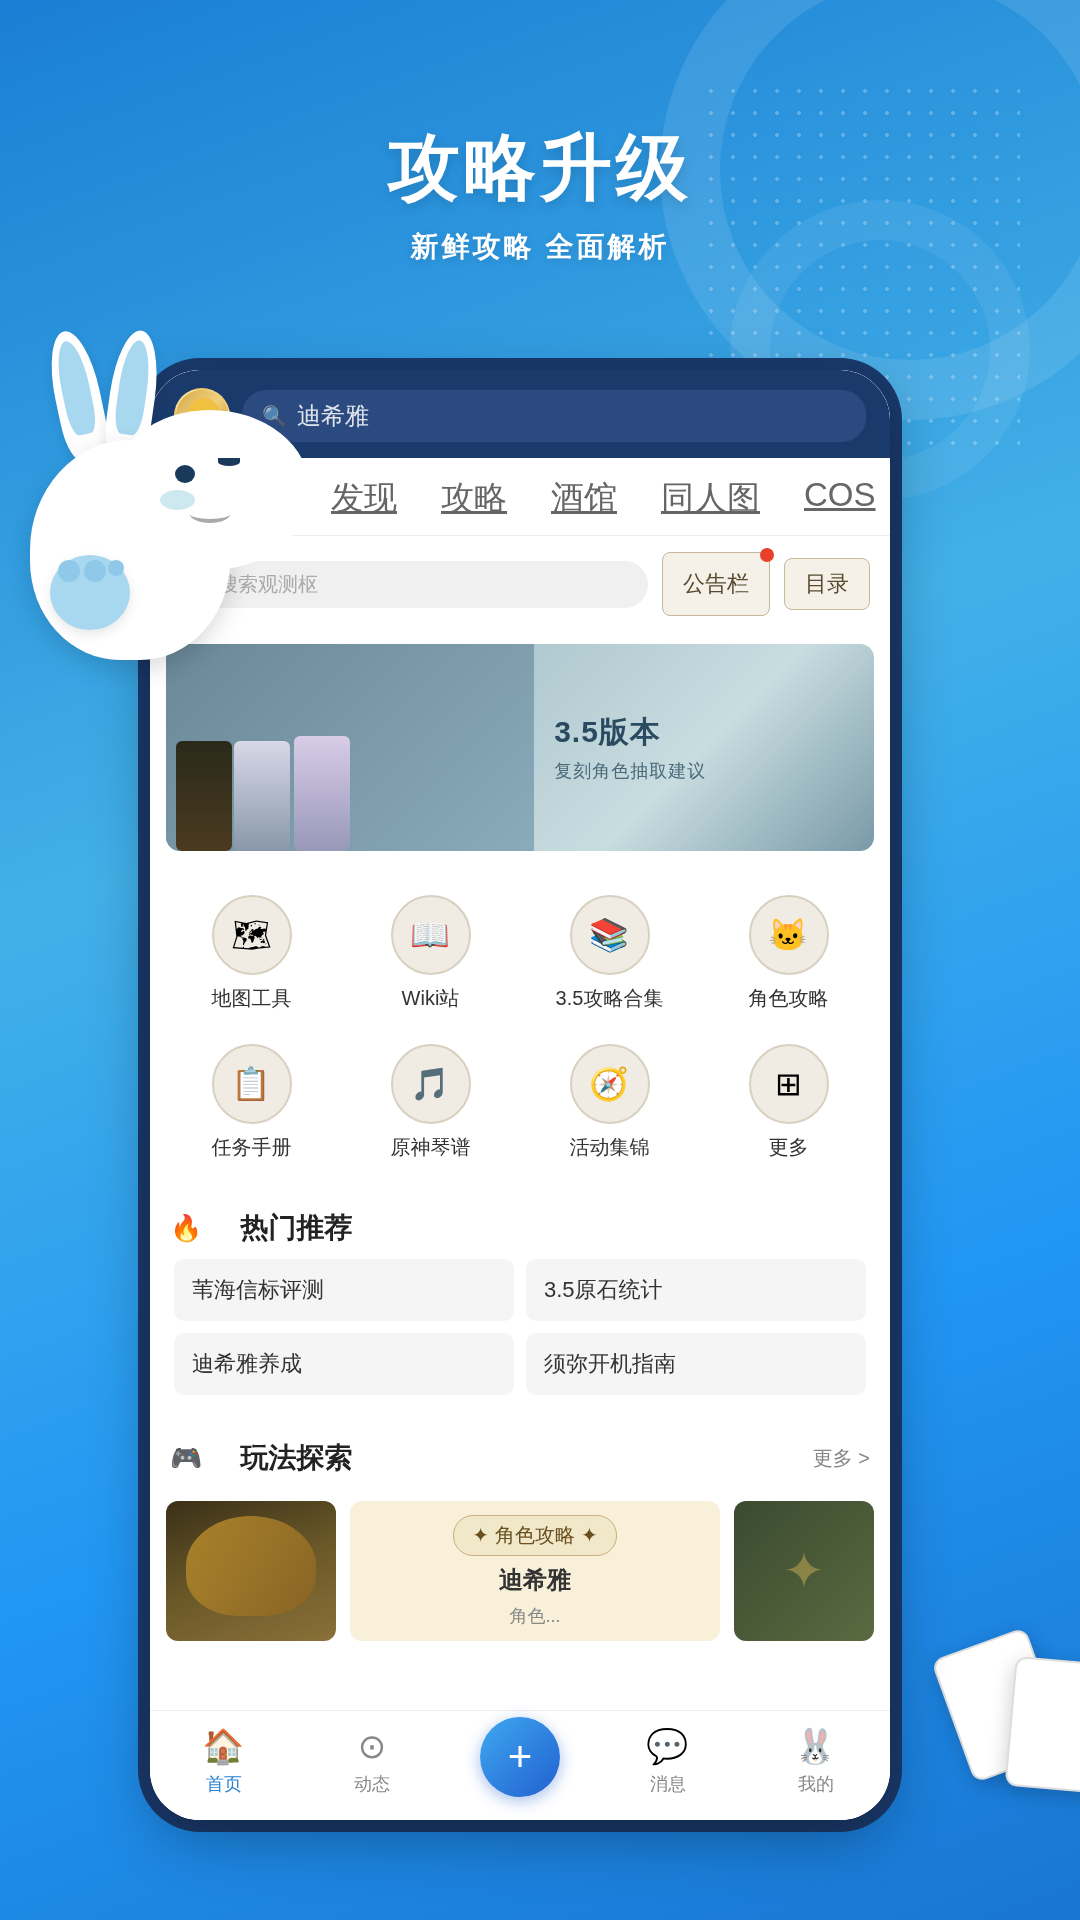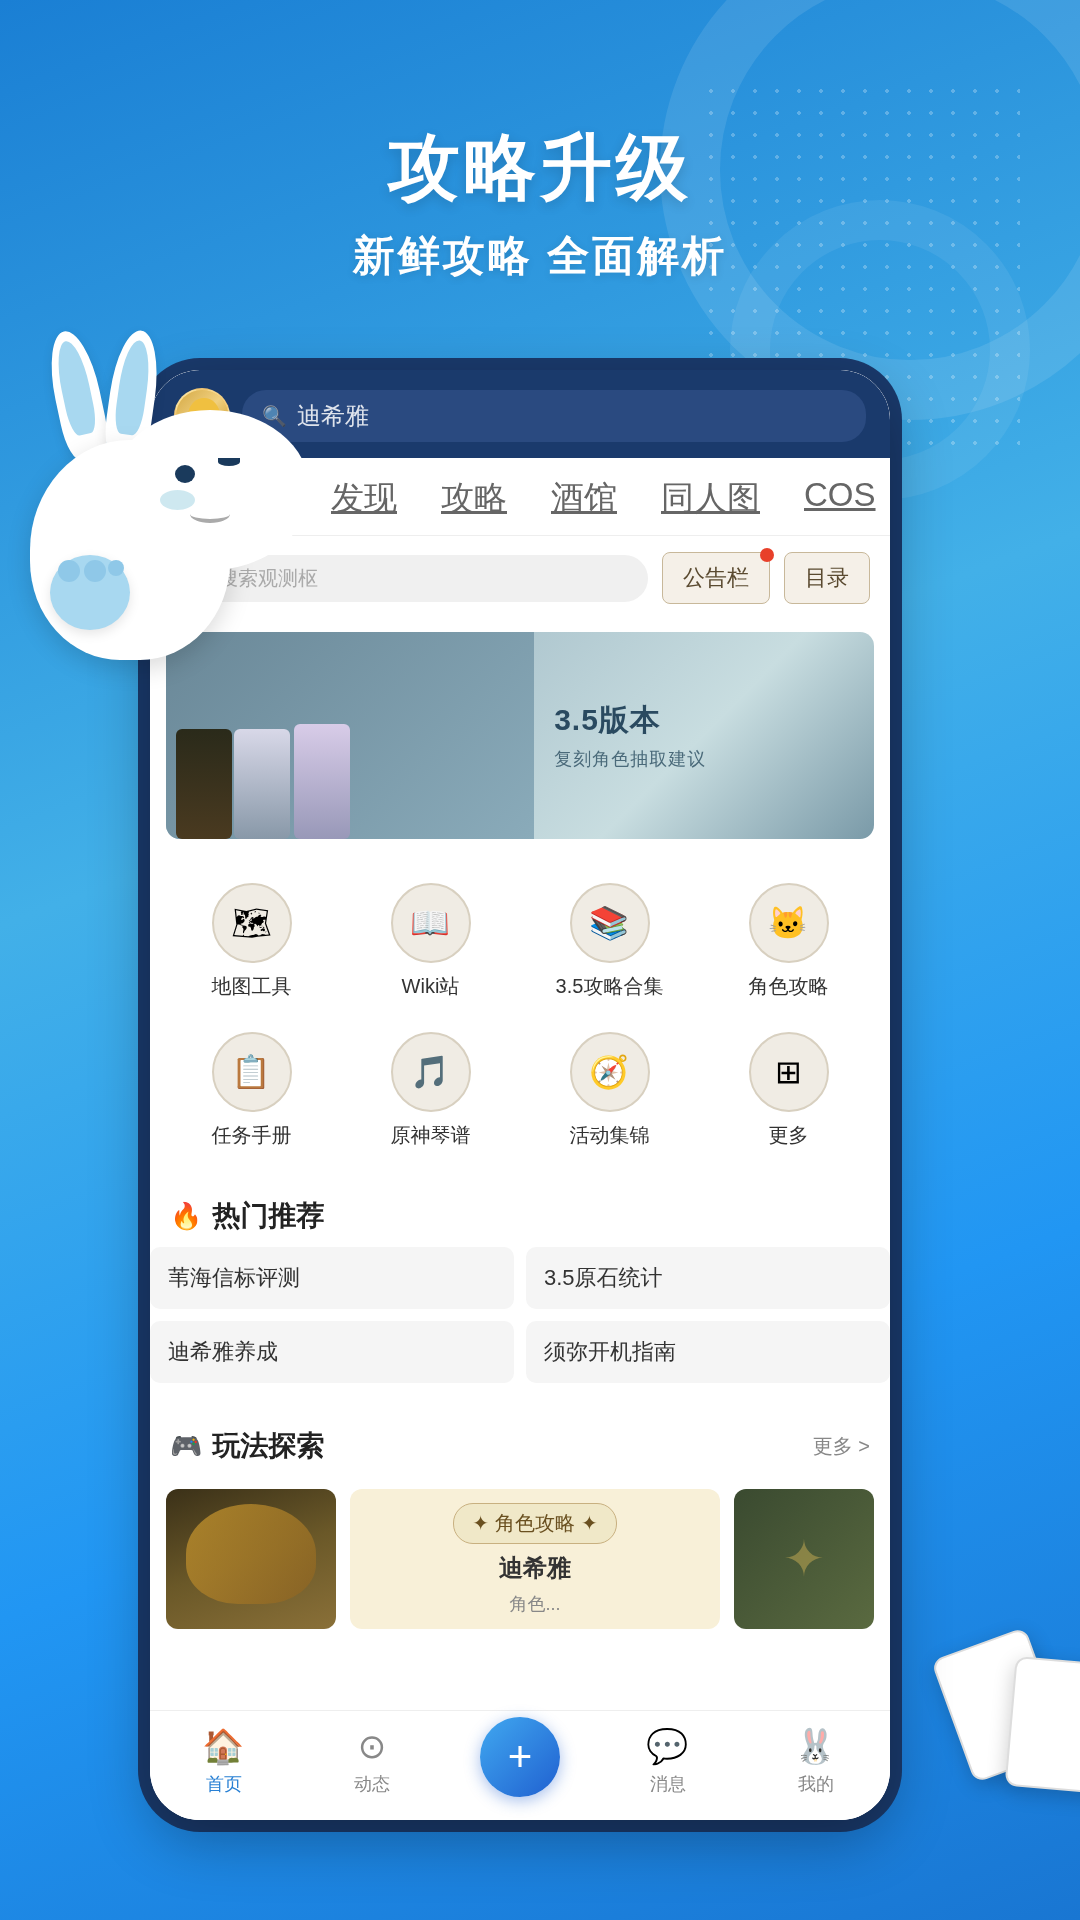--- a/index.html
+++ b/index.html
@@ -54,21 +54,21 @@
       z-index: 10;
     }
     .header-title {
       font-size: 72px;
       font-weight: 900;
       color: white;
       letter-spacing: 4px;
       text-shadow: 0 4px 12px rgba(0,0,0,0.15);
     }
     .header-subtitle {
-      font-size: 42px;
+      font-size: 28px;
       font-weight: 700;
       color: white;
       margin-top: 12px;
       letter-spacing: 3px;
       text-shadow: 0 2px 8px rgba(0,0,0,0.12);
     }
 
     
     .bunny-container {
       position: absolute;
@@ -308,21 +308,21 @@
       gap: 10px;
     }
     .search-inner-text {
       color: #aaa;
       font-size: 20px;
     }
     .btn-notice {
       background: #f5f0e8;
       border: 1.5px solid #c8b89a;
       border-radius: 8px;
-      padding: 10px 20px;
+      padding: 16px 20px;
       font-size: 22px;
       color: #5a4a30;
       position: relative;
     }
     .btn-notice-dot {
       position: absolute;
       top: -5px; right: -5px;
       width: 14px; height: 14px;
       background: #e8402a;
       border-radius: 50%;
@@ -432,30 +432,31 @@
       gap: 10px;
       margin-top: 10px;
     }
     .section-icon {
       font-size: 26px;
     }
     .section-title {
       font-size: 28px;
       font-weight: 700;
       color: #222;
+      margin-left: 28px;
     }
     .section-more {
       margin-left: auto;
       font-size: 20px;
       color: #888;
     }
 
     .hot-grid {
       background: white;
-      padding: 0 0 16px;
+      padding: 0 24px 16px;
       display: grid;
       grid-template-columns: 1fr 1fr;
       gap: 12px;
     }
     .hot-item {
       background: #f5f5f5;
       border-radius: 10px;
       padding: 16px 18px;
       font-size: 22px;
       color: #333;

